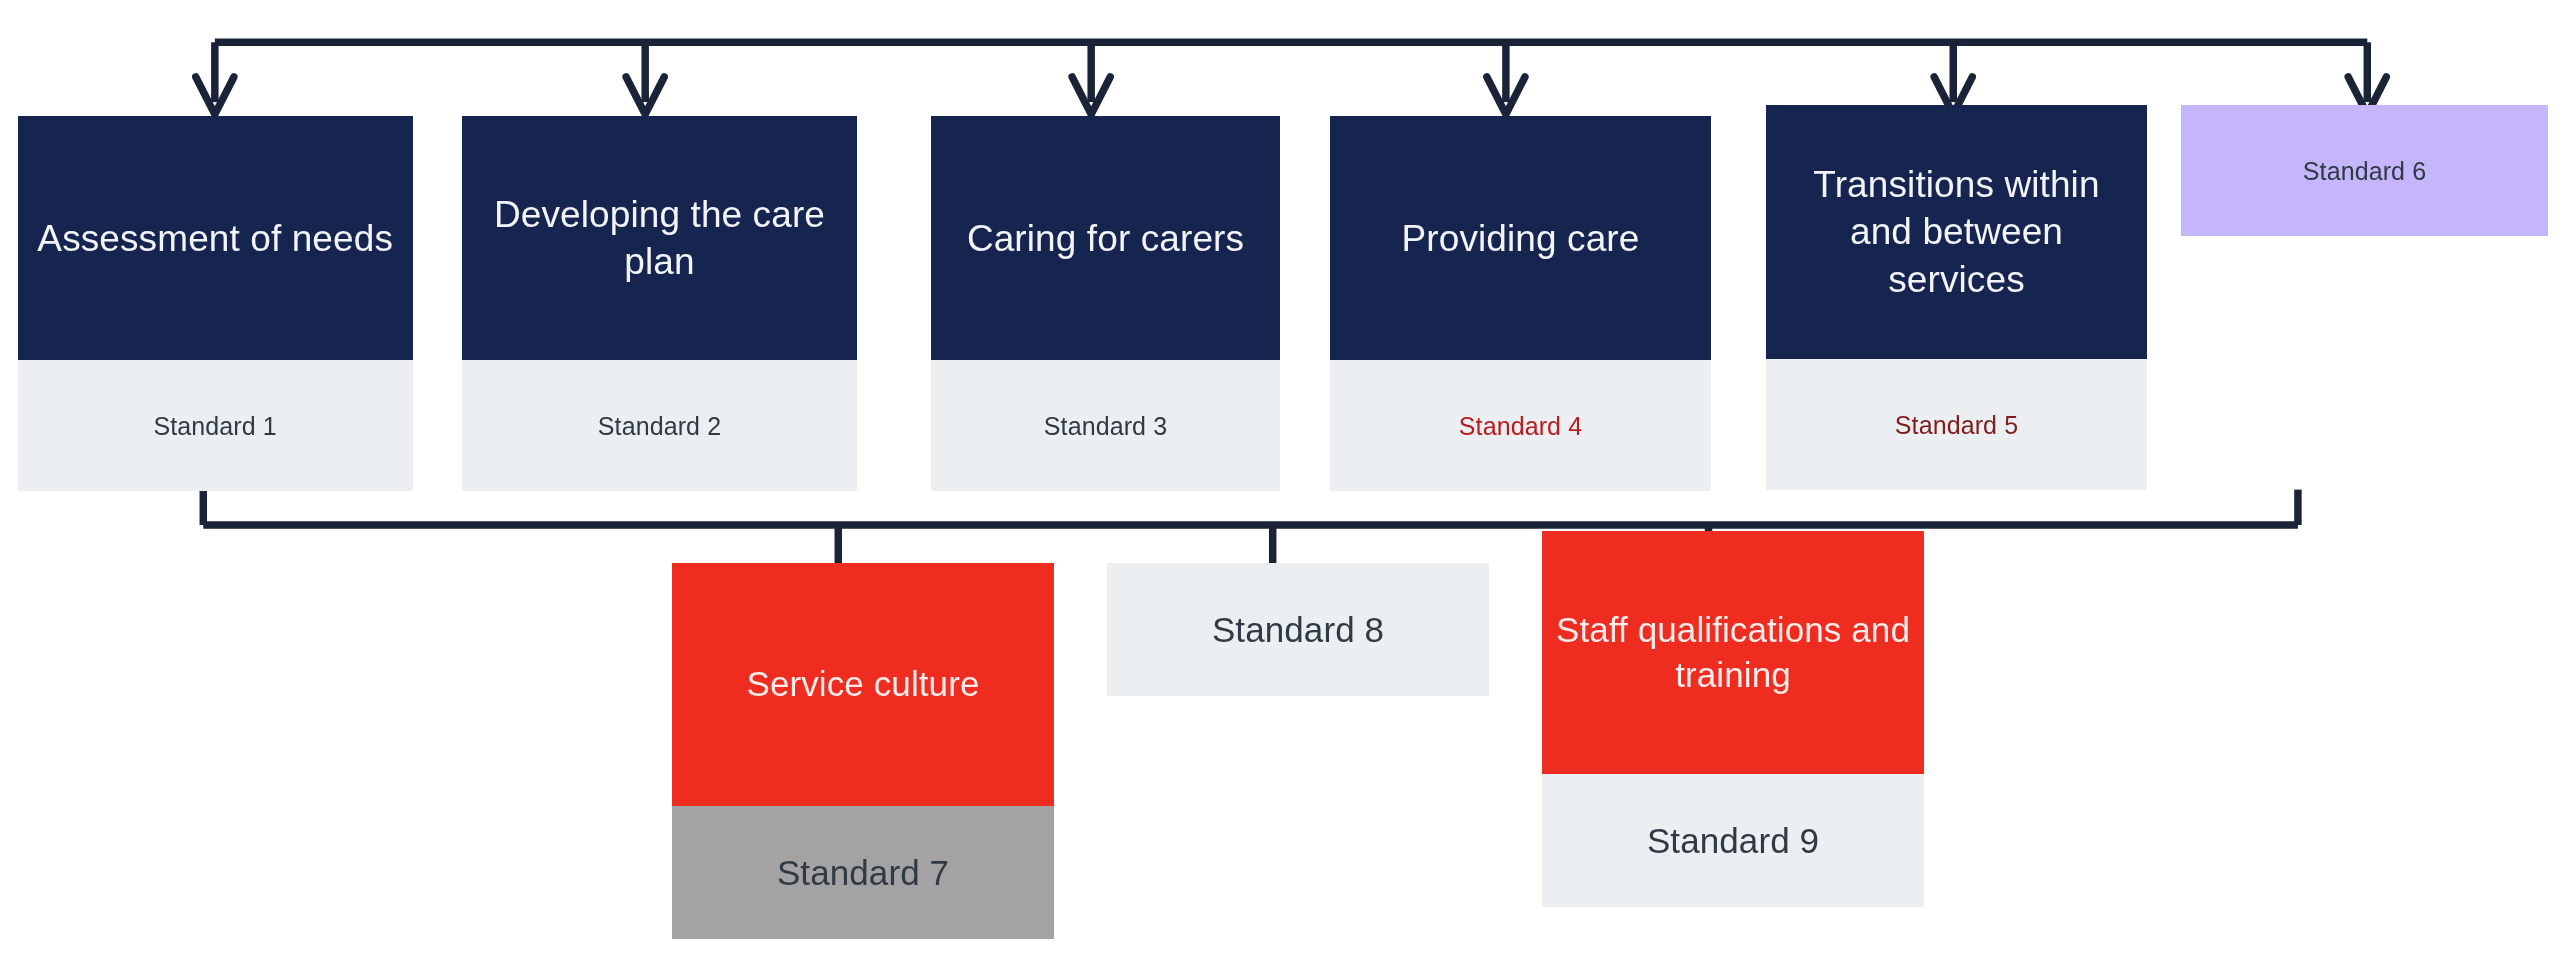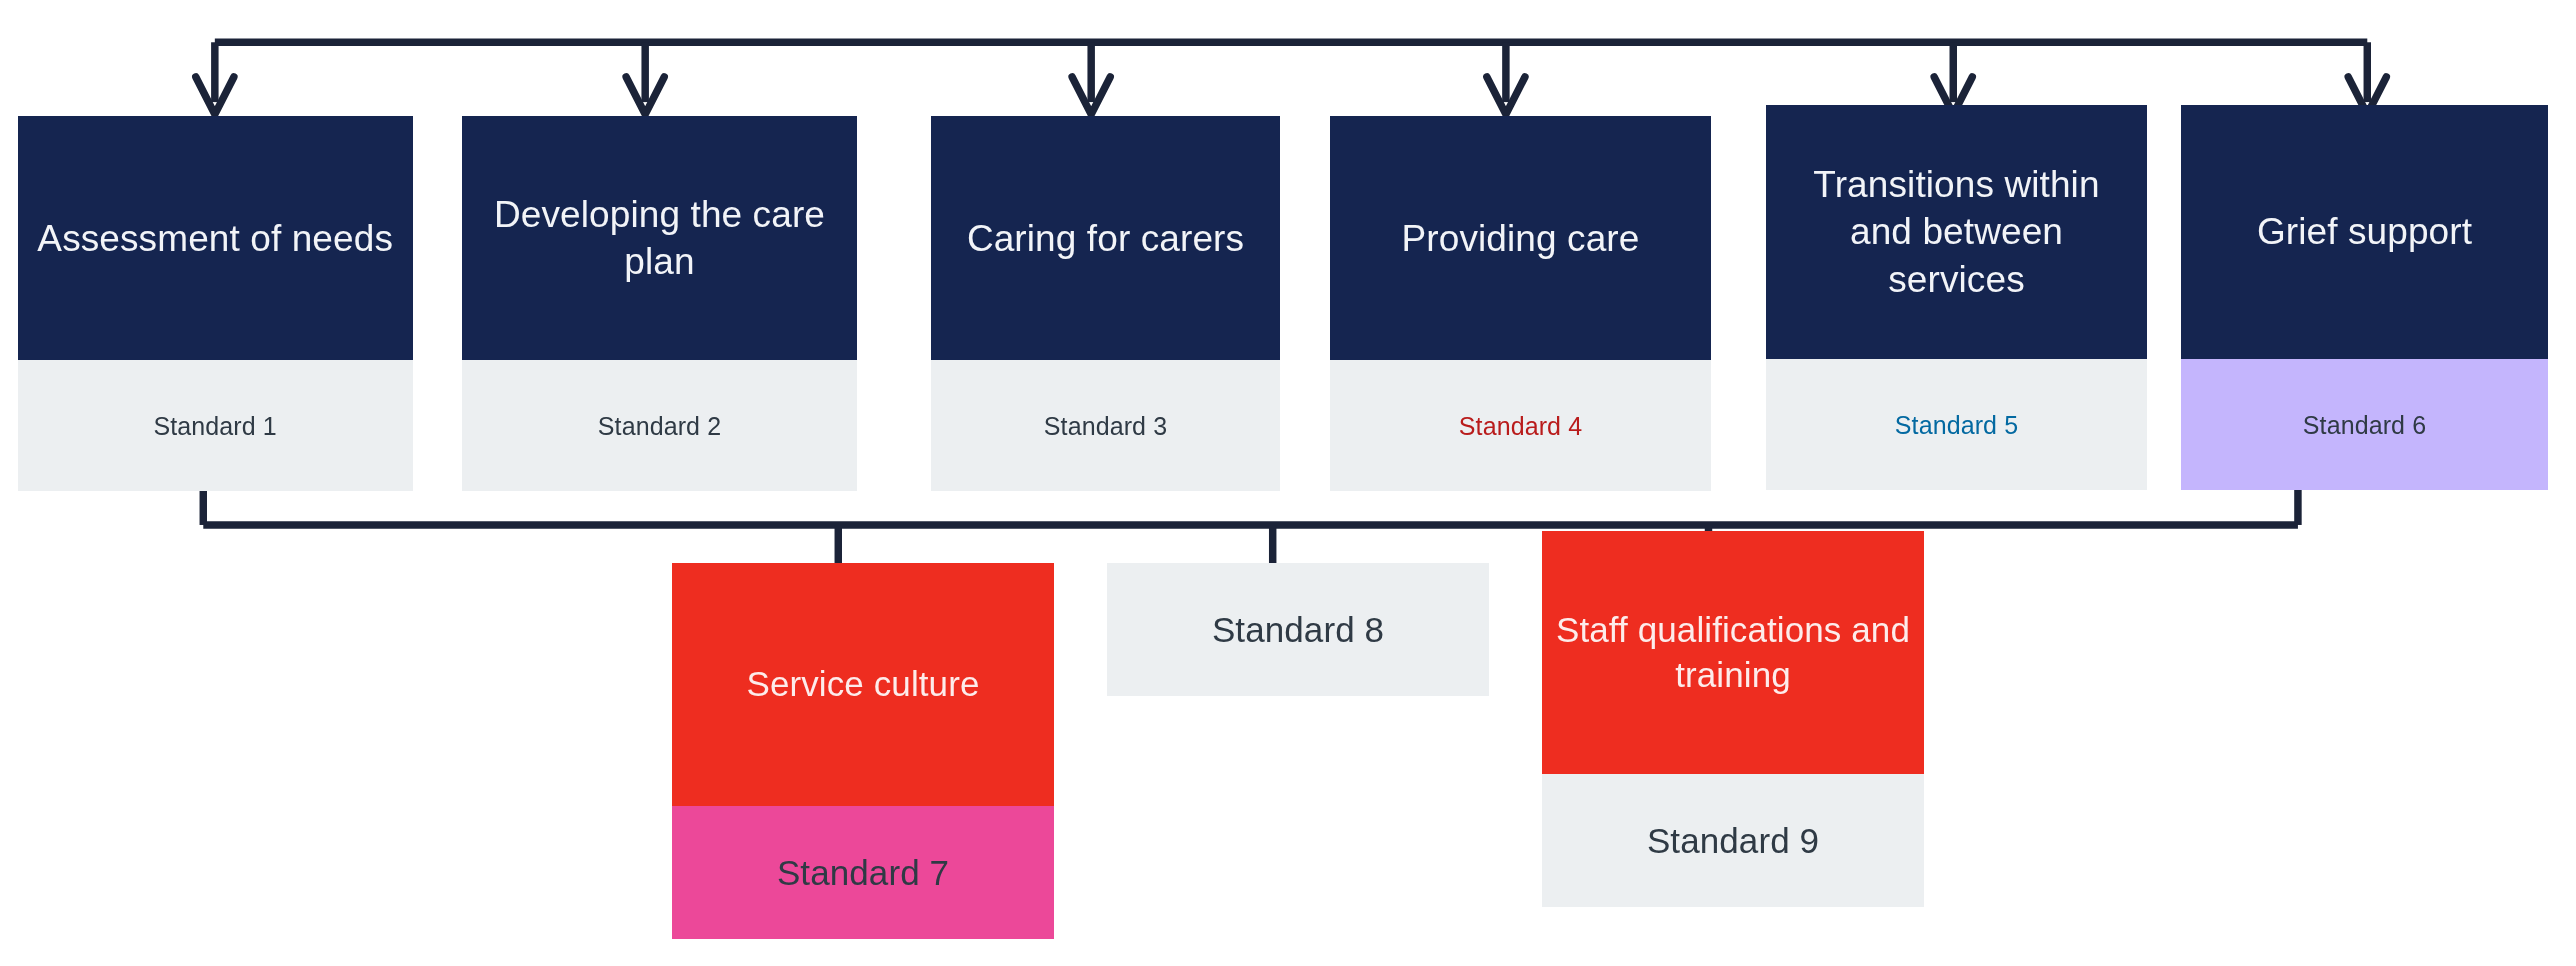--- a/index.html
+++ b/index.html
@@ -134,31 +134,30 @@
     <div class="foot" style="height: 131px; background: rgb(236, 239, 241); color: rgb(47, 58, 69);">Standard 3</div>
   </div>
 
   <div class="card navy" style="left:1330px; top:116px; width:381px; height:375px;">
     <div class="head" style="height: 245px; background: rgb(21, 37, 80); color: rgb(242, 244, 248);">Providing care</div>
     <div class="foot" style="height: 131px; background: rgb(236, 239, 241); color: #b91c1c;">Standard 4</div>
   </div>
 
   <div class="card navy" style="left:1766px; top:105px; width:381px; height:385px;">
     <div class="head" style="height: 255px; background: rgb(21, 37, 80); color: rgb(242, 244, 248);">Transitions within and between services</div>
-    <div class="foot" style="height: 131px; background: rgb(236, 239, 241); color: #0369a1;">Standard 5</div>
+    <div class="foot" style="height: 131px; background: rgb(236, 239, 241); color: #7f1d1d;">Standard 5</div>
   </div>
 
   <div class="card navy" style="left:2181px; top:105px; width:367px; height:385px;">
-    <div class="head" style="height: 255px; background: rgb(21, 37, 80); color: rgb(242, 244, 248);">Grief support</div>
     <div class="foot" style="height: 131px; background: #c4b5fd; color: rgb(47, 58, 69);">Standard 6</div>
   </div>
 
   <div class="card red" style="left:672px; top:563px; width:382px; height:377px;">
     <div class="head" style="height: 243px; background: rgb(238, 45, 32); color: rgb(253, 236, 235);">Service culture</div>
-    <div class="foot" style="height: 133px; background: #ec4899; color: rgb(47, 58, 69);">Standard 7</div>
+    <div class="foot" style="height: 133px; background: #a3a3a3; color: rgb(47, 58, 69);">Standard 7</div>
   </div>
 
   <div class="card red" style="left:1107px; top:563px; width:382px; height:377px;">
     <div class="foot" style="height: 133px; background: rgb(236, 239, 241); color: rgb(47, 58, 69);">Standard 8</div>
   </div>
 
   <div class="card red" style="left:1542px; top:531px; width:382px; height:377px;">
     <div class="head" style="height: 243px; background: rgb(238, 45, 32); color: rgb(253, 236, 235);">Staff qualifications and training</div>
     <div class="foot" style="height: 133px; background: rgb(236, 239, 241); color: rgb(47, 58, 69);">Standard 9</div>
   </div>

